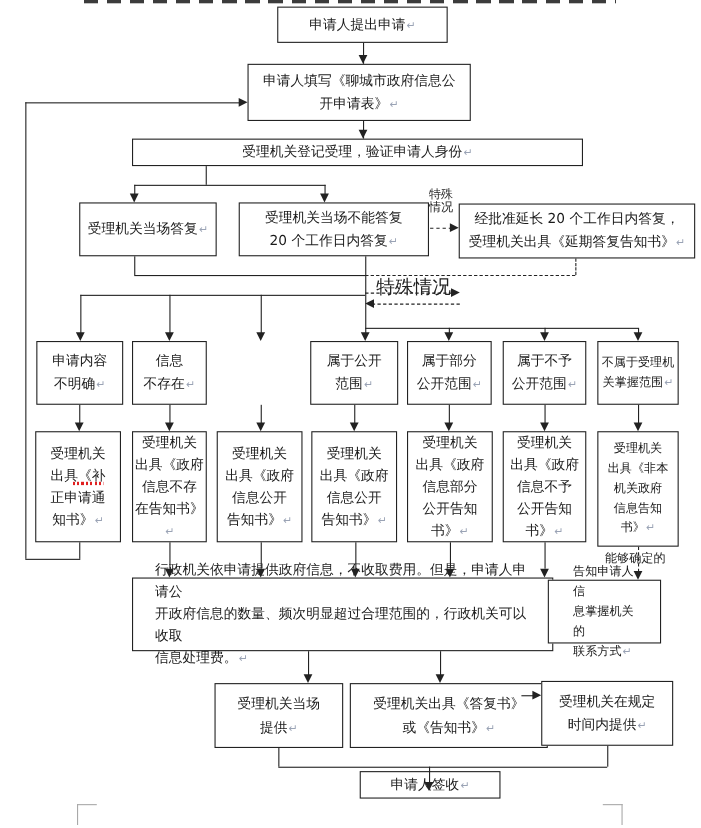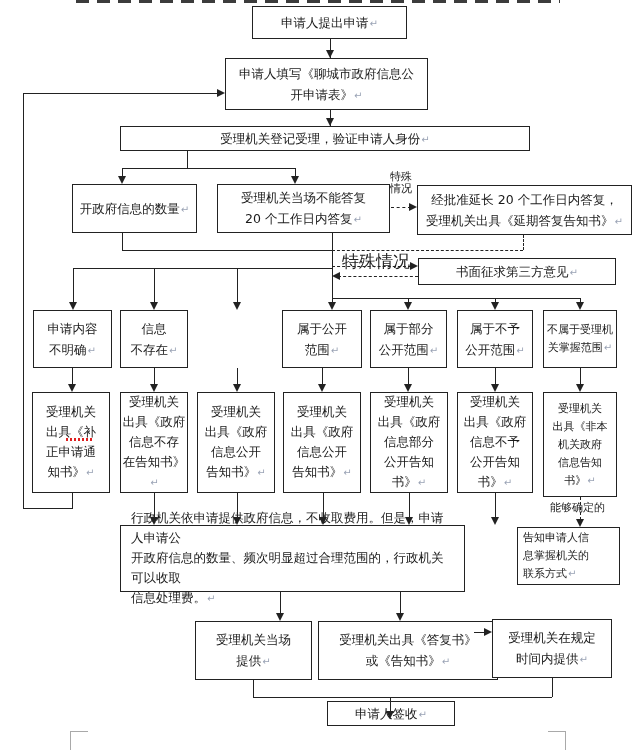--- a/index.html
+++ b/index.html
@@ -38,39 +38,36 @@
   <div class="box" style="left:225px;top:58px;width:203px;height:52px">
     <span class="inner"><span class="t">申请人填写《聊城市政府信息公
 开申请表》</span><span class="rm">↵</span></span>
   </div>
 
   <div class="box" style="left:120px;top:126px;width:410px;height:25px">
     <span class="inner"><span class="t">受理机关登记受理，验证申请人身份</span><span class="rm">↵</span></span>
   </div>
 
   <div class="box" style="left:72px;top:184px;width:125px;height:49px">
-    <span class="inner"><span class="t">开政府信息的数量</span><span class="rm">↵</span></span>
+    <span class="inner"><span class="t">受理机关当场答复</span><span class="rm">↵</span></span>
   </div>
 
   <div class="box" style="left:217px;top:184px;width:173px;height:49px">
     <span class="inner"><span class="t">受理机关当场不能答复
 20 个工作日内答复</span><span class="rm">↵</span></span>
   </div>
 
   <div class="box" style="left:417px;top:185px;width:215px;height:50px">
     <span class="inner"><span class="t">经批准延长 20 个工作日内答复，
 受理机关出具《延期答复告知书》</span><span class="rm">↵</span></span>
   </div>
 
   <div class="lbl" style="left:390px;top:171px;width:28px">特殊
 情况</div>
 
-  <div class="box" style="left:418px;top:258px;width:198px;height:27px">
-    <span class="inner"><span class="t">书面征求第三方意见</span><span class="rm">↵</span></span>
-  </div>
 
   <div class="lbl" style="left:342px;top:255px;font-size:17px">特殊情况</div>
 
   <div class="box" style="left:33px;top:310px;width:79px;height:58px">
     <span class="inner"><span class="t">申请内容
 不明确</span><span class="rm">↵</span></span>
   </div>
   <div class="box" style="left:120px;top:310px;width:68px;height:58px">
     <span class="inner"><span class="t">信息
 不存在</span><span class="rm">↵</span></span>
@@ -133,29 +130,29 @@
   <div class="box small" style="left:543px;top:392px;width:74px;height:105px">
     <span class="inner"><span class="t">受理机关
 出具《非本
 机关政府
 信息告知
 书》</span><span class="rm">↵</span></span>
   </div>
 
   <div class="squiggle"></div>
 
-  <div class="box leftalign" style="left:120px;top:525px;width:345px;height:67px;padding:4px 10px;line-height:20px">
+  <div class="box leftalign" style="left:120px;top:525px;width:383px;height:67px;padding:4px 20px;line-height:20px">
     <span class="inner"><span class="t">行政机关依申请提供政府信息，不收取费用。但是，申请人申请公
 开政府信息的数量、频次明显超过合理范围的，行政机关可以收取
 信息处理费。</span><span class="rm">↵</span></span>
   </div>
 
   <div class="lbl" style="left:550px;top:502px;font-size:11px">能够确定的</div>
 
-  <div class="box leftalign small" style="left:517px;top:527px;width:103px;height:58px;padding:2px 5px">
+  <div class="box leftalign small" style="left:498px;top:527px;width:103px;height:58px;padding:2px 22px">
     <span class="inner"><span class="t">告知申请人信
 息掌握机关的
 联系方式</span><span class="rm">↵</span></span>
   </div>
 
   <div class="box" style="left:195px;top:621px;width:117px;height:59px">
     <span class="inner"><span class="t">受理机关当场
 提供</span><span class="rm">↵</span></span>
   </div>
   <div class="box" style="left:318px;top:621px;width:180px;height:59px">

